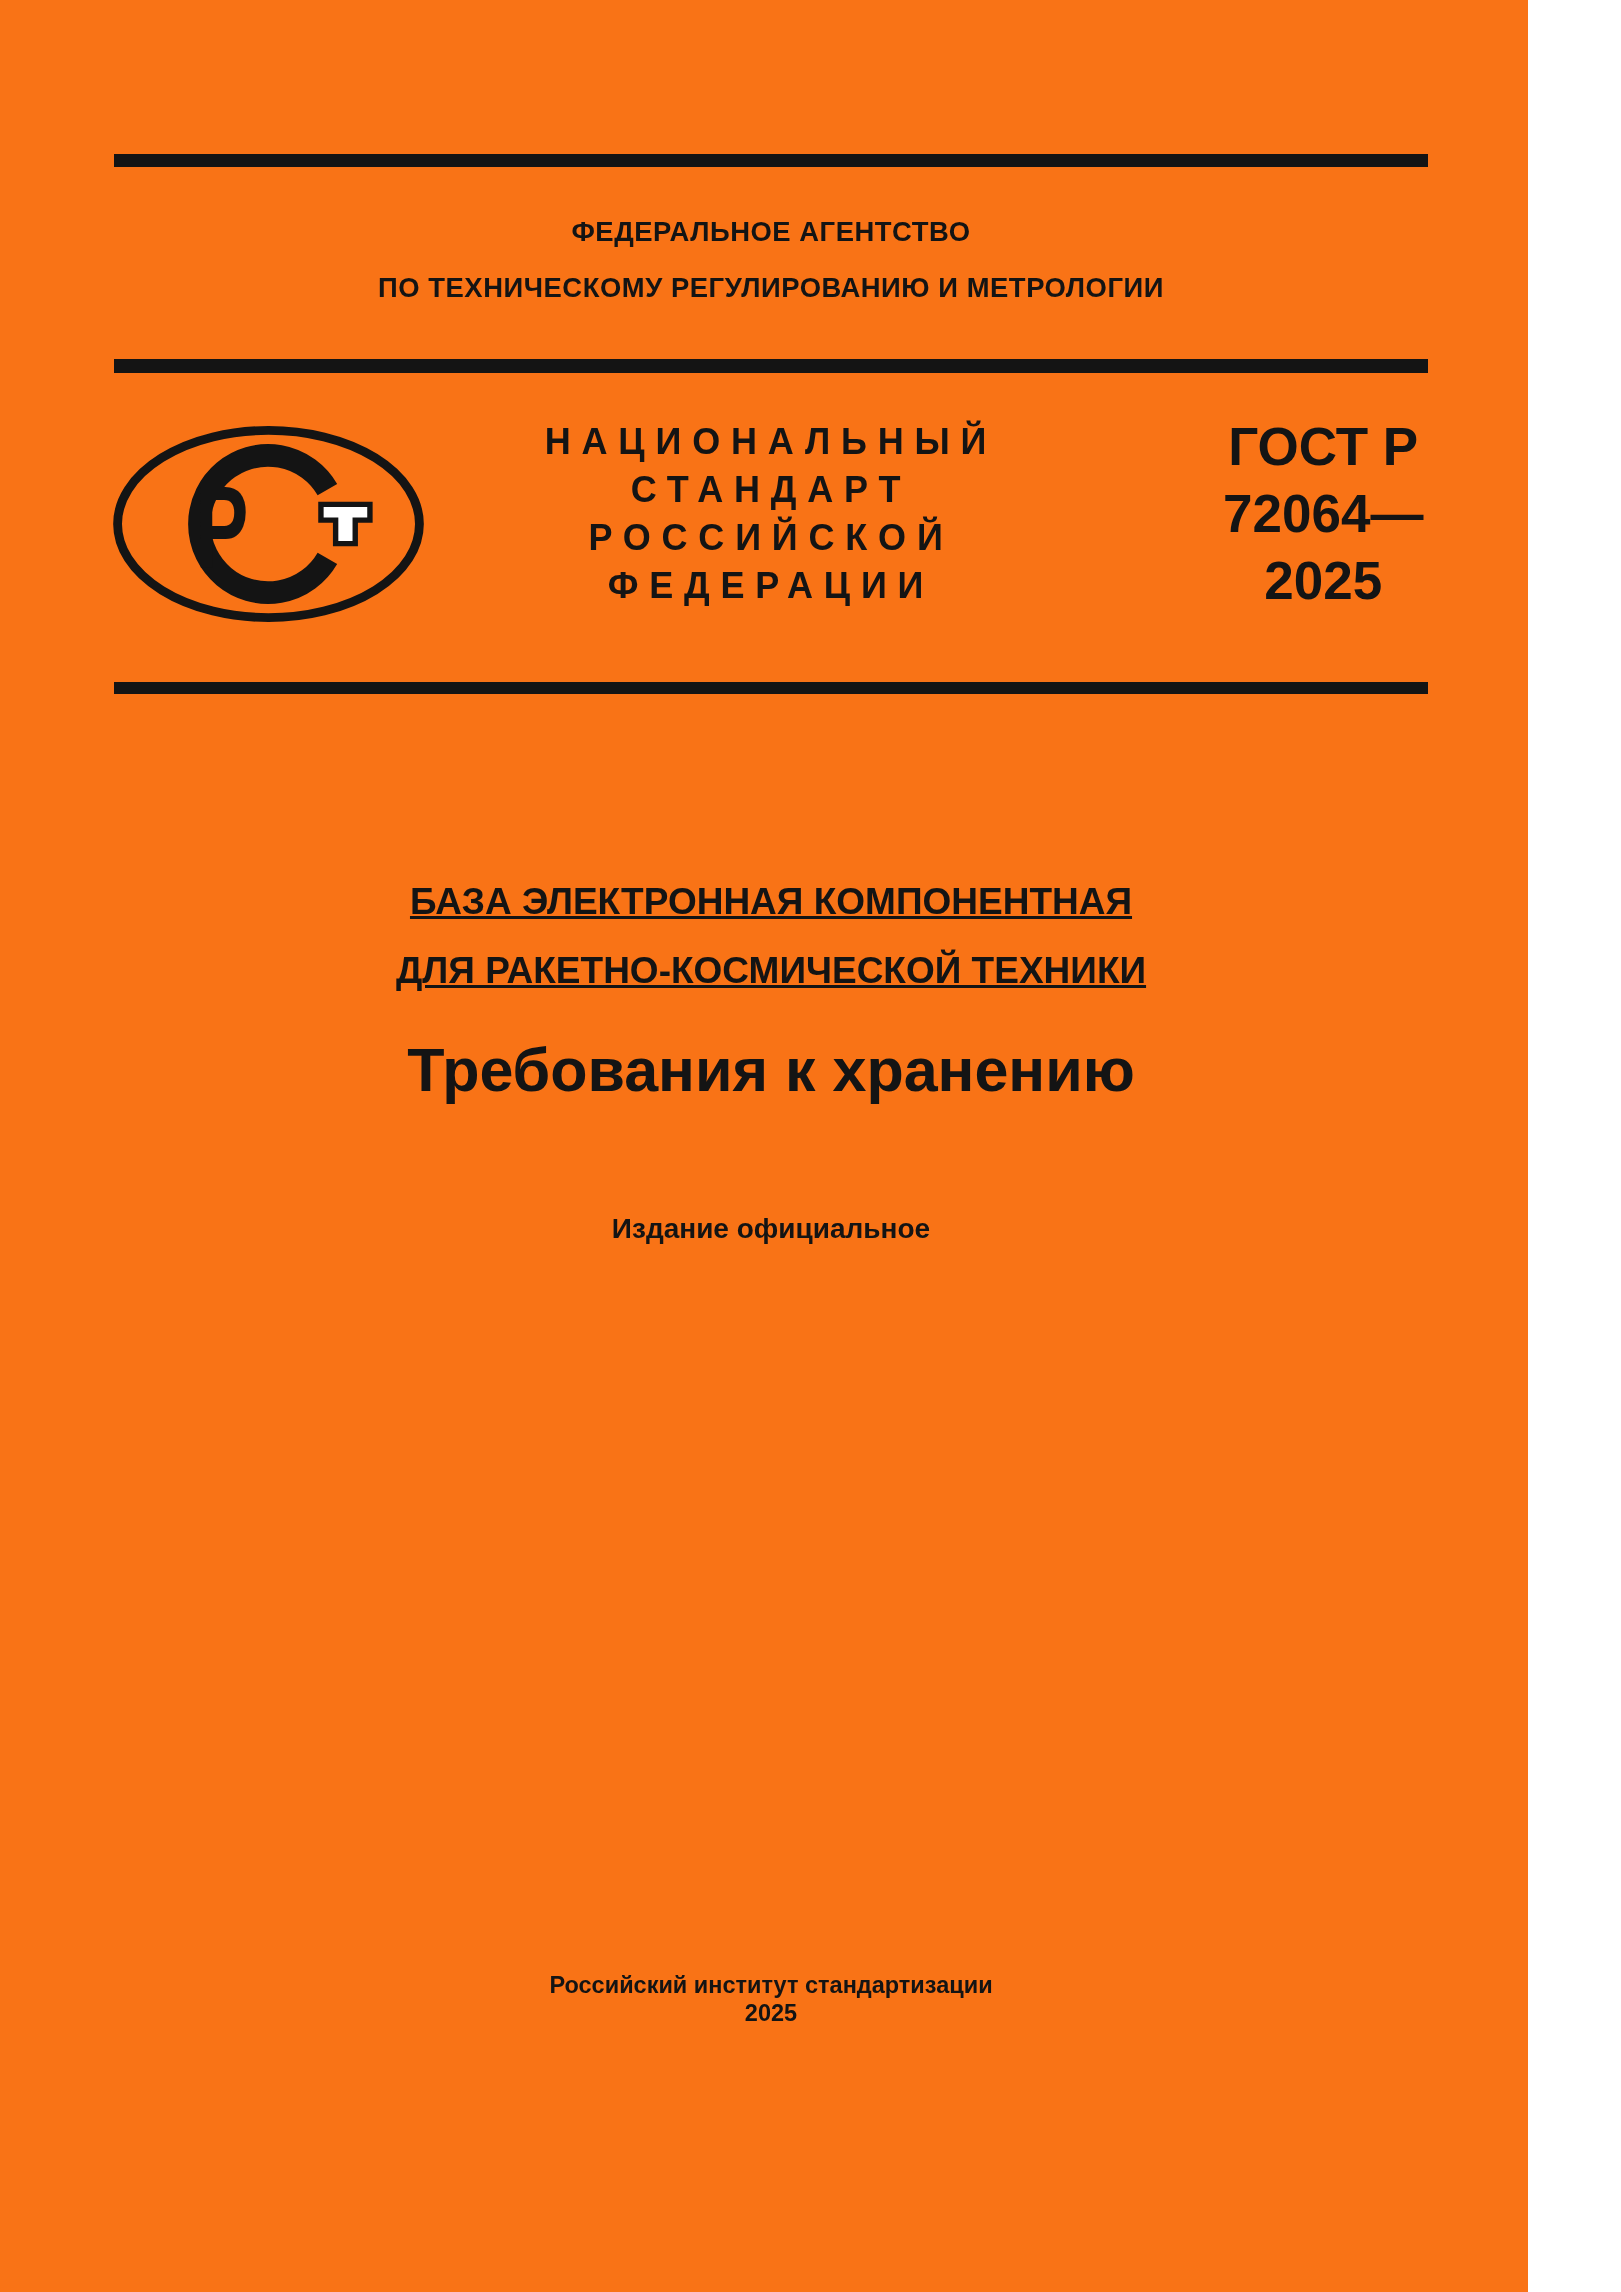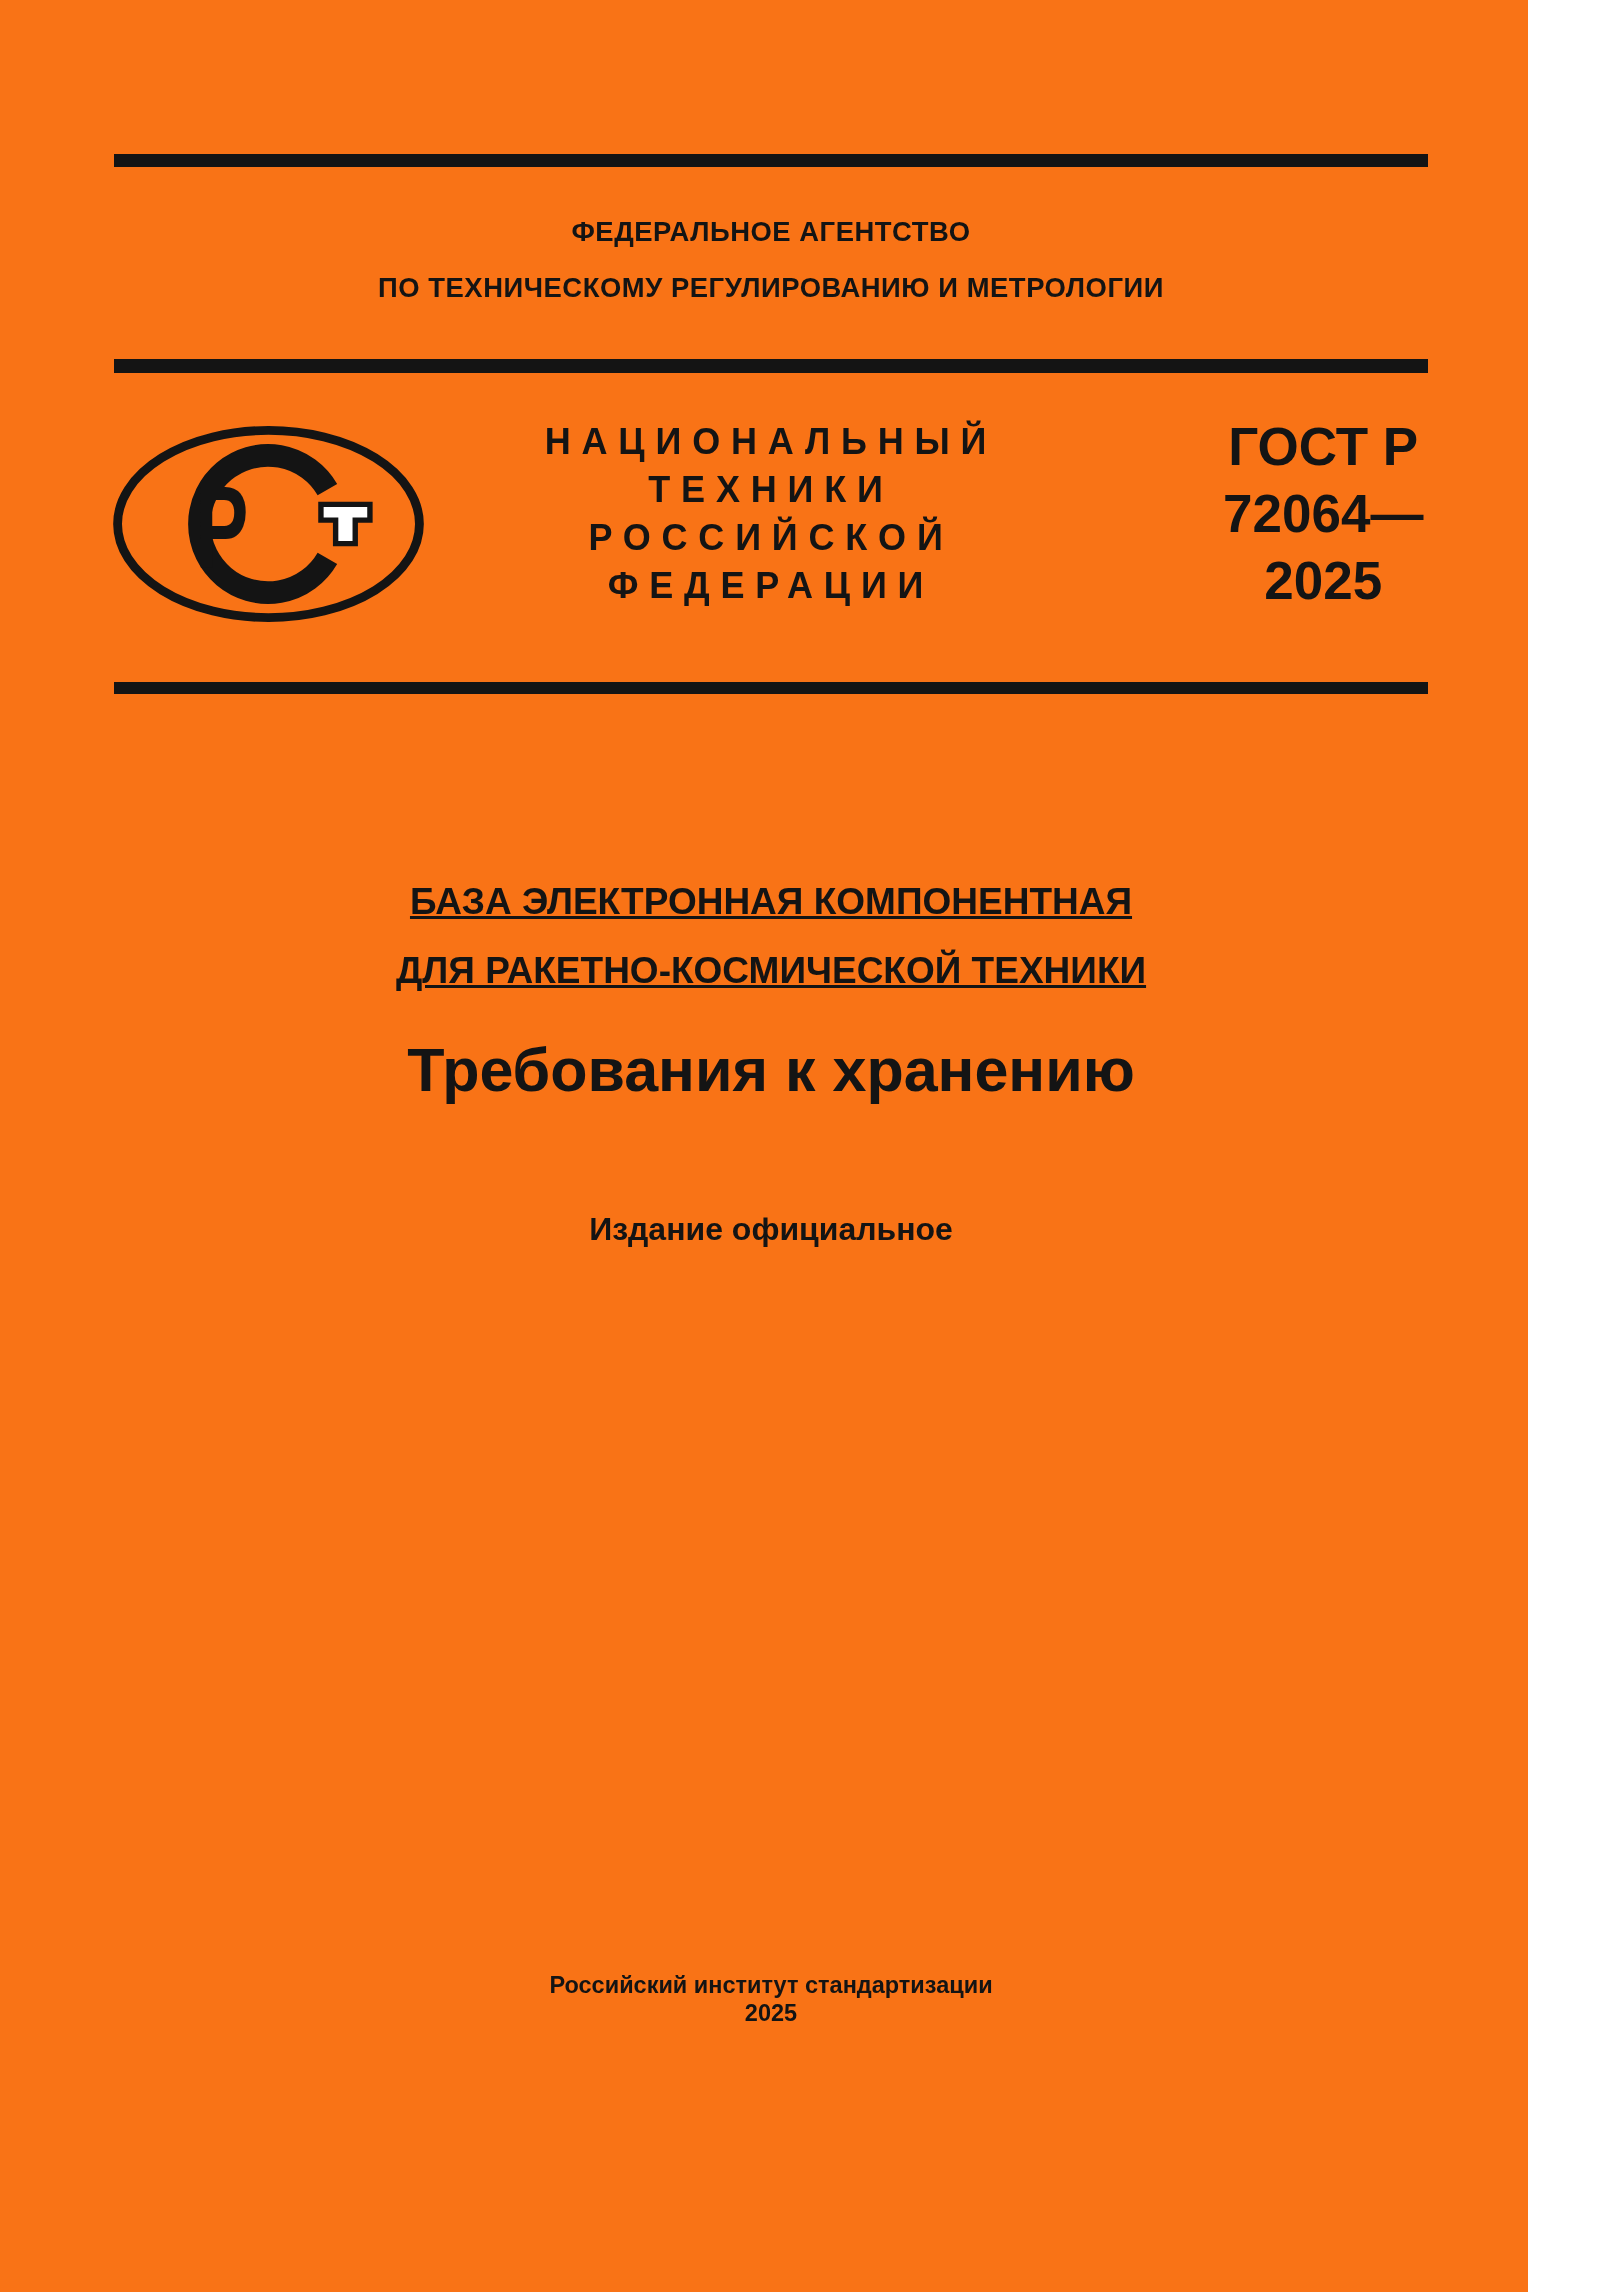--- a/index.html
+++ b/index.html
@@ -86,21 +86,21 @@
     font-size: 61px;
     line-height: 49px;
   }
 
   .edition {
     position: absolute;
     left: 114px;
     top: 1215px;
     width: 1314px;
     text-align: center;
-    font-size: 32px;
+    font-size: 28px;
     line-height: 28px;
   }
 
   .imprint {
     position: absolute;
     left: 114px;
     top: 1971px;
     width: 1314px;
     text-align: center;
     font-size: 23.5px;
@@ -124,21 +124,21 @@
   <svg class="logo" width="311" height="196" viewBox="0 0 317 200" aria-hidden="false">
     <title>РСТ</title>
     <ellipse cx="158.5" cy="100" rx="154" ry="95.5" fill="none" stroke="#141414" stroke-width="9"></ellipse>
     <path d="M 218.6 65 A 70 70 0 1 0 218.6 135" fill="none" stroke="#141414" stroke-width="23" stroke-linecap="butt"></path>
     <text x="84" y="144" font-family="Liberation Sans, sans-serif" font-weight="700" font-size="120" fill="#141414" textLength="54" lengthAdjust="spacingAndGlyphs">Р</text>
     <path d="M 212 80 H 262 V 96 H 247 V 120 H 227 V 96 H 212 Z" fill="#ffffff" stroke="#141414" stroke-width="5.5" stroke-linejoin="miter"></path>
   </svg>
 
   <div class="std-type">
     <div>НАЦИОНАЛЬНЫЙ</div>
-    <div>ТЕХНИКИ</div>
+    <div>СТАНДАРТ</div>
     <div>РОССИЙСКОЙ</div>
     <div>ФЕДЕРАЦИИ</div>
   </div>
 
   <div class="designation">
     <div>ГОСТ Р</div>
     <div>72064—</div>
     <div>2025</div>
   </div>
 

